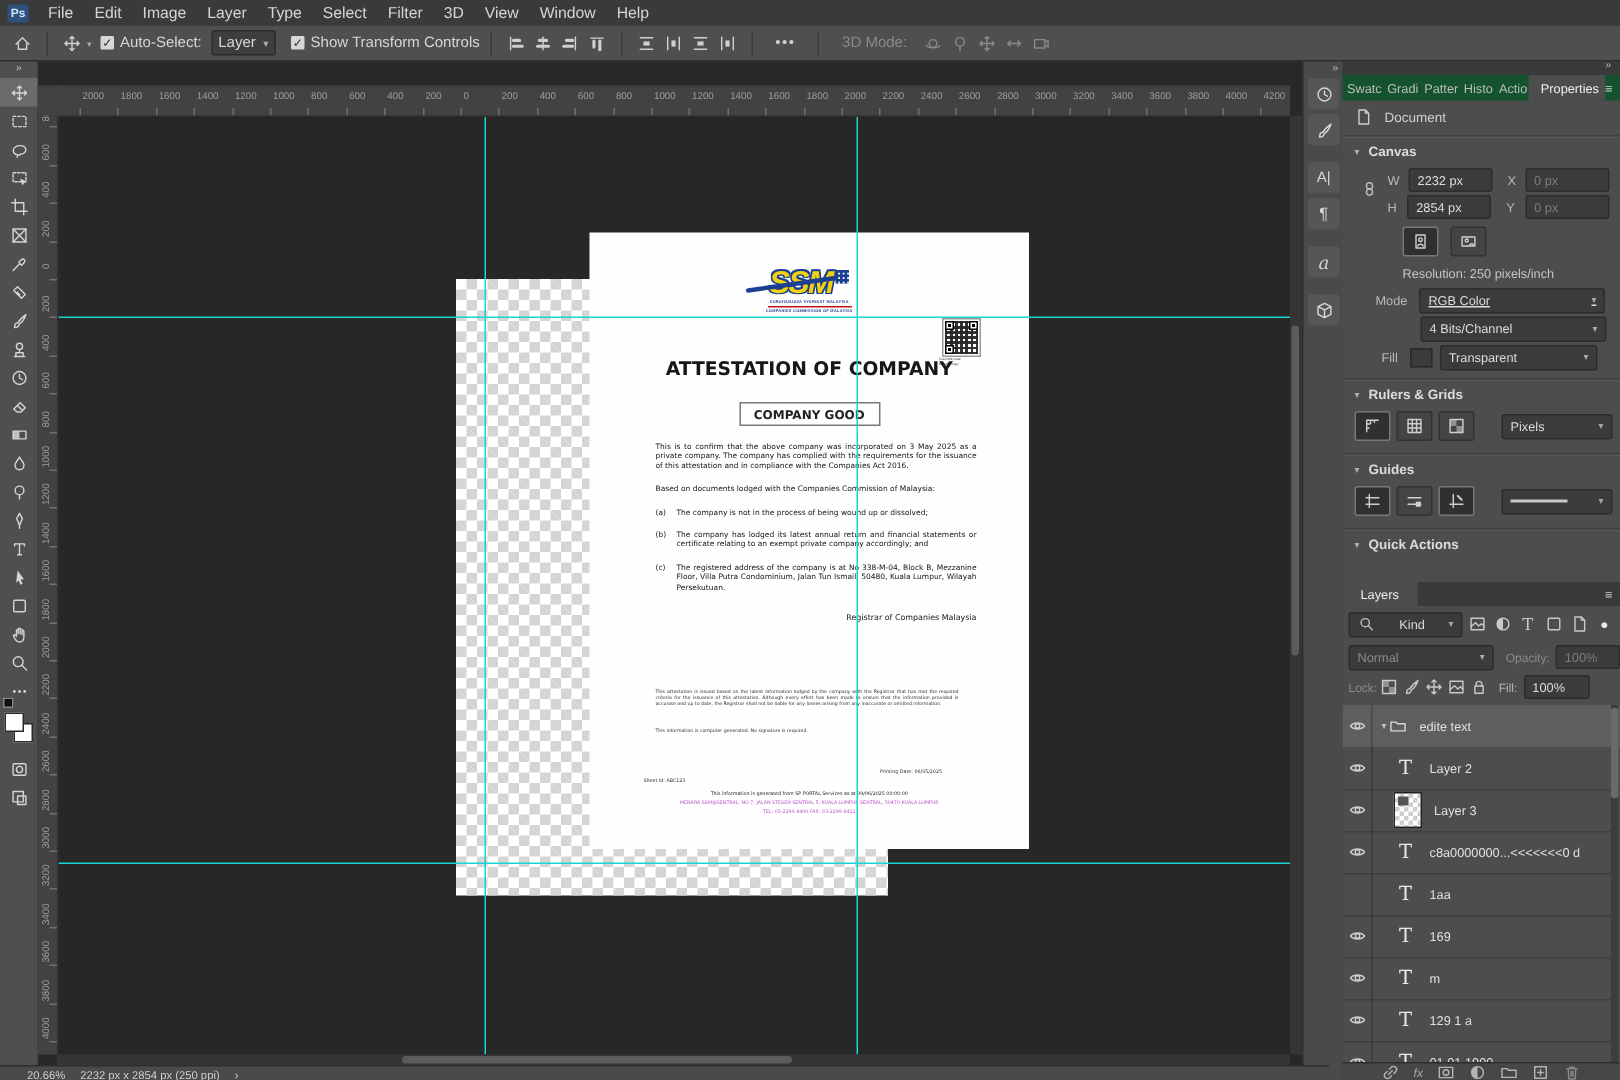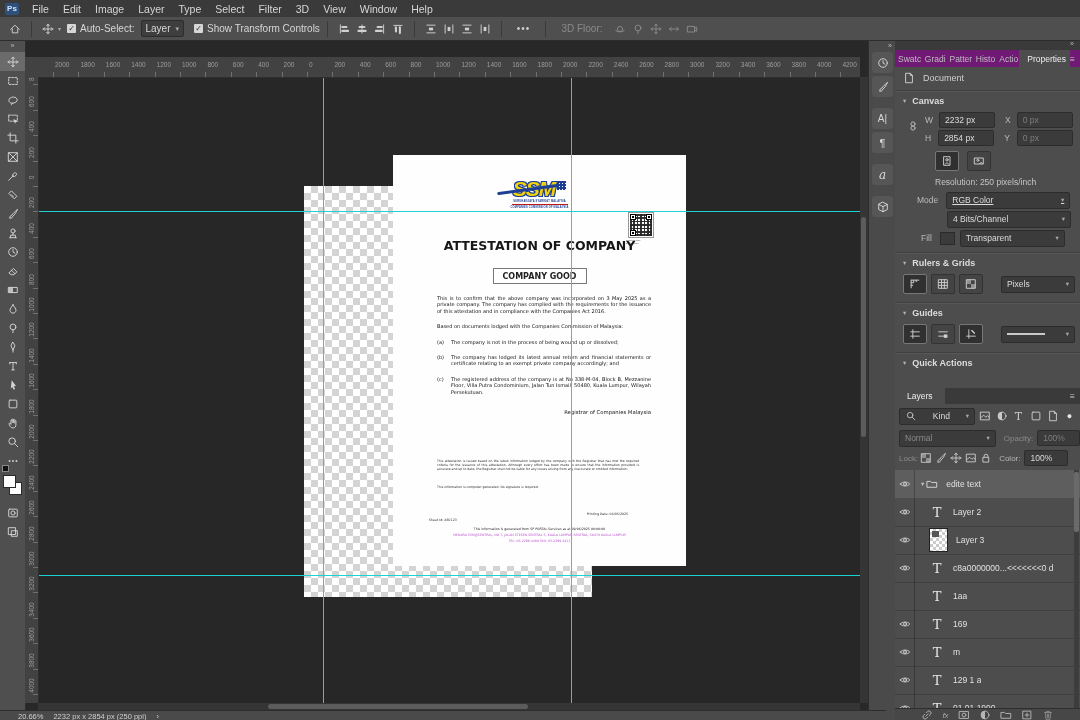--- a/index.html
+++ b/index.html
@@ -84,21 +84,21 @@
   .foot2{position:absolute;left:0;top:378px;width:293px;text-align:center;font-size:3.2px;color:#bb55cc;font-family:"DejaVu Sans",sans-serif;}
   .foot3{position:absolute;left:0;top:384px;width:293px;text-align:center;font-size:3.2px;color:#bb55cc;font-family:"DejaVu Sans",sans-serif;}
   
   #strip{left:868px;top:40px;width:27px;height:680px;background:#4a4a4a;border-left:1px solid #2e2e2e;z-index:25;}
   #strip .chev{font-size:7px;color:#b9b9b9;text-align:right;padding:2px 4px 0 0;}
   .strip-cell{width:21px;height:21px;margin:3px auto 0 auto;background:#565656;border-radius:3px;display:flex;align-items:center;justify-content:center;color:#d8d8d8;font-size:11px;}
   .strip-gap{height:8px;}
   
   #rightpanel{left:895px;top:40px;width:185px;height:680px;background:#4d4d4d;z-index:25;font-size:9px;color:#cfcfcf;}
   #rp-top{position:absolute;left:0;top:0;width:185px;height:10px;background:#3a3a3a;color:#b5b5b5;font-size:7px;text-align:right;padding-right:6px;box-sizing:border-box;}
-  #rp-tabs{position:absolute;left:0;top:10px;width:185px;height:17px;background:#701a75;display:flex;align-items:stretch;font-size:8.5px;color:#bdbdbd;}
+  #rp-tabs{position:absolute;left:0;top:10px;width:185px;height:17px;background:#14532d;display:flex;align-items:stretch;font-size:8.5px;color:#bdbdbd;}
   #rp-tabs .tab{padding:0 3px;display:flex;align-items:center;white-space:nowrap;overflow:hidden;}
   #rp-tabs .tab.active{background:#4d4d4d;color:#efefef;padding:0 8px;}
   #rp-tabs .ham{margin-left:auto;padding-right:5px;display:flex;align-items:center;color:#cdcdcd;}
   .rp-row{position:absolute;left:0;width:185px;display:flex;align-items:center;}
   .rp-divider{position:absolute;left:0;width:185px;height:1px;background:#404040;box-shadow:0 1px 0 #585858;}
   .sec-head{font-size:9px;color:#dcdcdc;display:flex;align-items:center;gap:6px;padding-left:8px;}
   .sec-head .c{font-size:6.5px;color:#b0b0b0;}
   .fld{background:#3b3b3b;border:1px solid #2c2c2c;border-radius:2px;height:14px;display:flex;align-items:center;padding:0 5px;color:#dcdcdc;font-size:8.5px;}
   .fld.dis{color:#7d7d7d;}
   .ddp{background:#3b3b3b;border:1px solid #2c2c2c;border-radius:2px;height:15px;display:flex;align-items:center;padding:0 5px;color:#dcdcdc;font-size:8.5px;justify-content:space-between;}
@@ -224,21 +224,21 @@
       </span>
     <span class="ob-icon">
         <svg viewBox="0 0 14 14" width="12" height="12" fill="none" stroke="currentColor" stroke-width="1.1" stroke-linecap="round" stroke-linejoin="round">
           <path d="M2.5 2.2 V11.8 M11.5 2.2 V11.8"></path>
           <rect x="5.4" y="4.6" width="3.2" height="4.8" fill="currentColor" stroke="none"></rect>
         </svg>
       </span>
     <span class="ob-sep"></span>
     <span style="color:#cfcfcf;letter-spacing:1px;margin:0 8px;">•••</span>
     <span class="ob-sep"></span>
-    <span class="dim-text" style="margin:0 8px;">3D Floor:</span>
+    <span class="dim-text" style="margin:0 8px;">3D Mode:</span>
     <span class="ob-icon dim">
         <svg viewBox="0 0 14 14" width="12" height="12" fill="none" stroke="currentColor" stroke-width="1.1" stroke-linecap="round" stroke-linejoin="round">
           <circle cx="7" cy="7" r="3"></circle>
           <path d="M1.8 8.6 C3 11 11 11 12.2 8.6"></path>
         </svg>
       </span>
     <span class="ob-icon dim">
         <svg viewBox="0 0 14 14" width="12" height="12" fill="none" stroke="currentColor" stroke-width="1.1" stroke-linecap="round" stroke-linejoin="round">
           <circle cx="7" cy="5.8" r="3.4"></circle>
           <path d="M7 9.2 V12.5"></path>
@@ -874,21 +874,21 @@
           </span>
         </span>
       <span class="lp-icon">
           <span>
             <svg viewBox="0 0 14 14" width="12" height="12" fill="none" stroke="currentColor" stroke-width="1.1" stroke-linecap="round" stroke-linejoin="round">
               <rect x="3.8" y="6.2" width="6.4" height="5.6"></rect>
               <path d="M4.8 6.2 V4.8 A2.2 2.2 0 0 1 9.2 4.8 V6.2"></path>
             </svg>
           </span>
         </span>
-      <span style="margin-left:6px;font-size:8px;color:#b5b5b5;">Color:</span>
+      <span style="margin-left:6px;font-size:8px;color:#b5b5b5;">Fill:</span>
       <span class="fld" style="width:32px;margin-left:4px;">100%</span>
     </div>
     <div id="lp-list">
         <div class="lrow sel" style="top: 0px;">
           <span class="eyecell">
             <svg viewBox="0 0 14 14" width="12" height="12" fill="none" stroke="currentColor" stroke-width="1.1" stroke-linecap="round" stroke-linejoin="round">
               <path d="M1.5 7 C4 3.9 10 3.9 12.5 7 C10 10.1 4 10.1 1.5 7 Z"></path>
               <circle cx="7" cy="7" r="1.7"></circle>
             </svg>
           </span>

